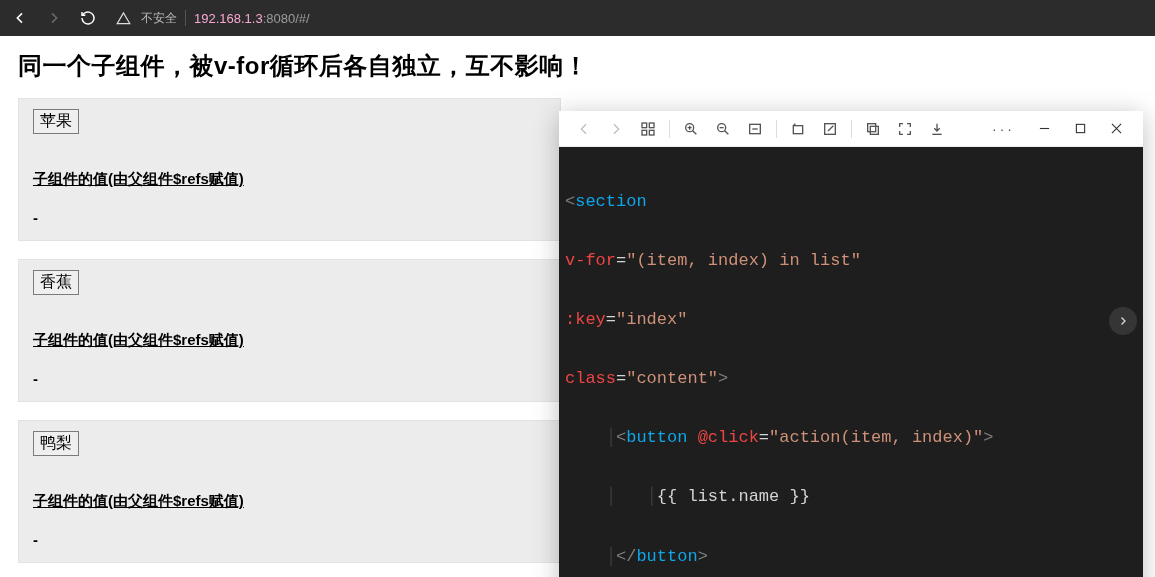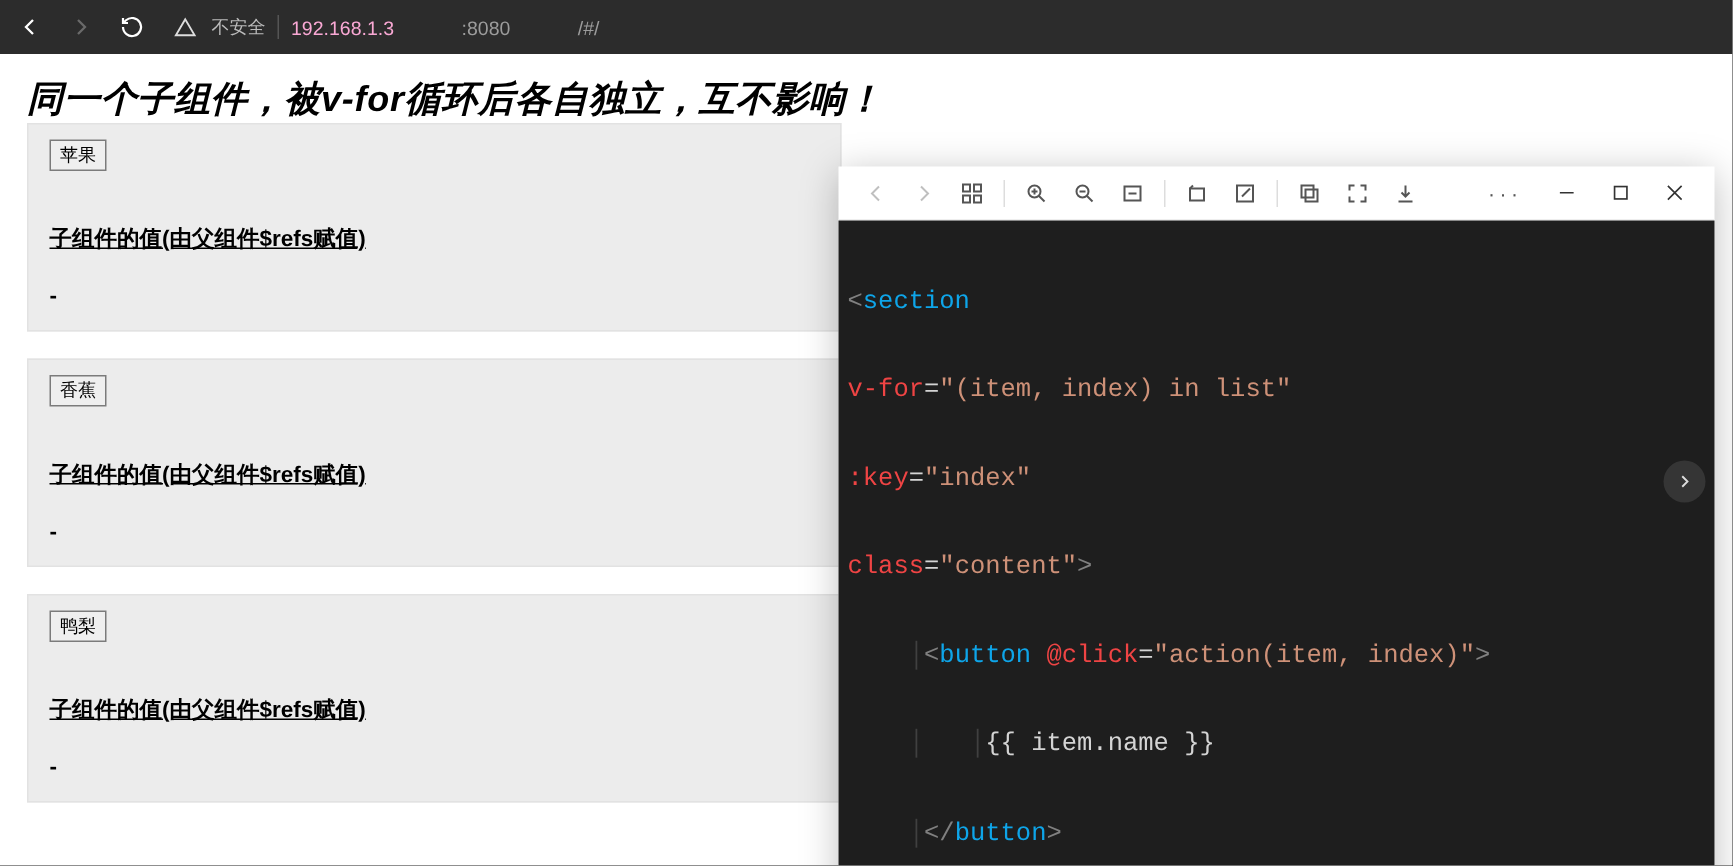--- a/index.html
+++ b/index.html
@@ -9,28 +9,28 @@
     .browser-bar { background: #2c2c2c; height: 36px; display: flex; align-items: center; padding: 0 10px; gap: 14px; }
     .nav-btn { color: #fff; display: flex; align-items: center; justify-content: center; width: 20px; height: 20px; cursor: pointer; }
     .nav-btn.disabled { color: #6a6a6a; }
     .nav-btn svg { width: 16px; height: 16px; }
     .url-bar { display: flex; align-items: center; gap: 8px; margin-left: 4px; color: #ddd; font-size: 13px; }
     .warn-ico { display: inline-flex; align-items: center; margin-right: 2px; }
     .warn-ico svg { width: 15px; height: 15px; }
     .insecure { color: #bbb; font-size: 12px; }
     .url-sep { width: 1px; height: 16px; background: #555; }
     .url-text .host { color: #f9a8d4; }
-    .url-text .dim  { color: #9c9c9c; margin-left: 45px; }
+    .url-text .dim  { color: #9c9c9c; }
 
     
     .page { padding: 14px 18px; }
-    h1.page-title { font-size: 24px; font-weight: 700; letter-spacing: 0.5px; font-style: italic; }
+    h1.page-title { font-size: 24px; font-weight: 700; margin-bottom: 16px; letter-spacing: 0.5px; }
 
     .card { background: #ececec; border: 1px solid #e2e2e2; margin-bottom: 18px; padding: 10px 14px 14px; width: 543px; }
-    .card button { background: #efefef; border: 1px solid #7b7b7b; font-size: 12px; padding: 1px 6px; cursor: pointer; font-family: inherit; }
+    .card button { background: #efefef; border: 1px solid #7b7b7b; font-size: 16px; padding: 1px 6px; cursor: pointer; font-family: inherit; }
     .card .sub-title { font-weight: 700; font-size: 15px; margin-top: 36px; text-decoration: underline; }
     .card .value { font-weight: 700; font-size: 15px; margin-top: 20px; }
 
     
     .viewer { position: absolute; top: 111px; left: 559px; width: 584px; background: #fff; box-shadow: 0 4px 24px rgba(0,0,0,.25); }
     .viewer-toolbar { height: 36px; display: flex; align-items: center; padding: 0 10px; border-bottom: 1px solid #eee; gap: 2px; }
     .vt-btn { width: 30px; height: 28px; display: flex; align-items: center; justify-content: center; color: #555; cursor: pointer; }
     .vt-btn svg { width: 16px; height: 16px; }
     .vt-btn.disabled { color: #bfbfbf; }
     .vt-sep { width: 1px; height: 18px; background: #ddd; margin: 0 4px; }
@@ -200,21 +200,21 @@
         </svg>
       </div>
   </div>
 
   <div class="code-slab">
 <div class="ln"><span class="c-punc">&lt;</span><span class="c-tag">section</span></div>
 <div class="ln"><span class="c-attr">v-for</span><span class="c-white">=</span><span class="c-str">"(item, index) in list"</span></div>
 <div class="ln"><span class="c-attr">:key</span><span class="c-white">=</span><span class="c-str">"index"</span></div>
 <div class="ln"><span class="c-attr">class</span><span class="c-white">=</span><span class="c-str">"content"</span><span class="c-punc">&gt;</span></div>
 <div class="ln"><span class="guide">    │</span><span class="c-punc">&lt;</span><span class="c-tag">button</span><span> </span><span class="c-attr">@click</span><span class="c-white">=</span><span class="c-str">"action(item, index)"</span><span class="c-punc">&gt;</span></div>
-<div class="ln"><span class="guide">    │   │</span><span class="c-white">{{ item.name }}</span></div>
+<div class="ln"><span class="guide">    │   │</span><span class="c-white">{{ list.name }}</span></div>
 <div class="ln"><span class="guide">    │</span><span class="c-punc">&lt;/</span><span class="c-tag">button</span><span class="c-punc">&gt;</span></div>
 
 
 
     <div class="next-btn">
       <svg viewBox="0 0 24 24" fill="none" stroke="currentColor" stroke-width="2.5">
           <path d="M9 5l7 7-7 7"></path>
         </svg>
     </div>
   </div>

